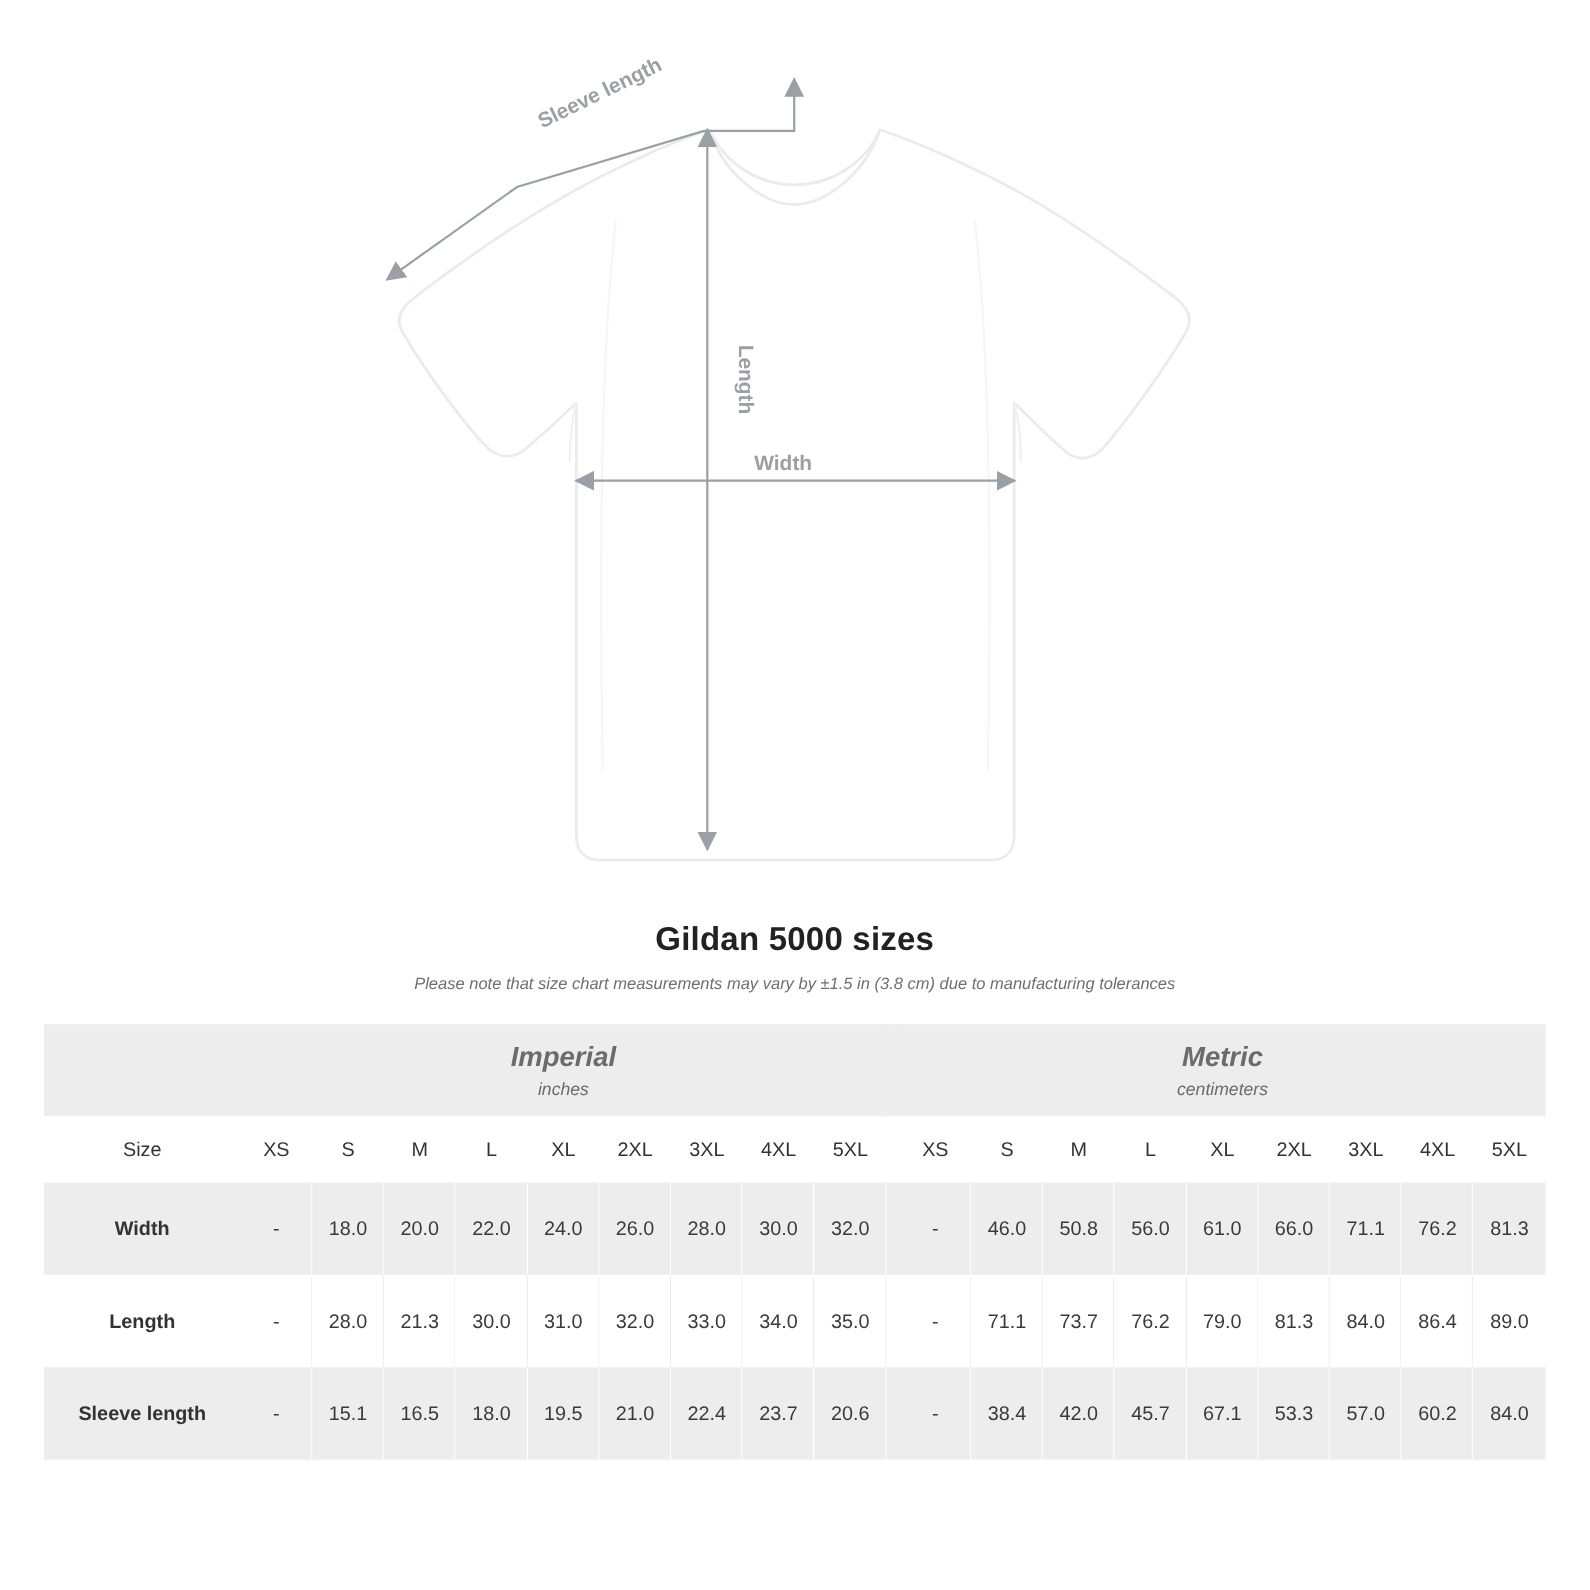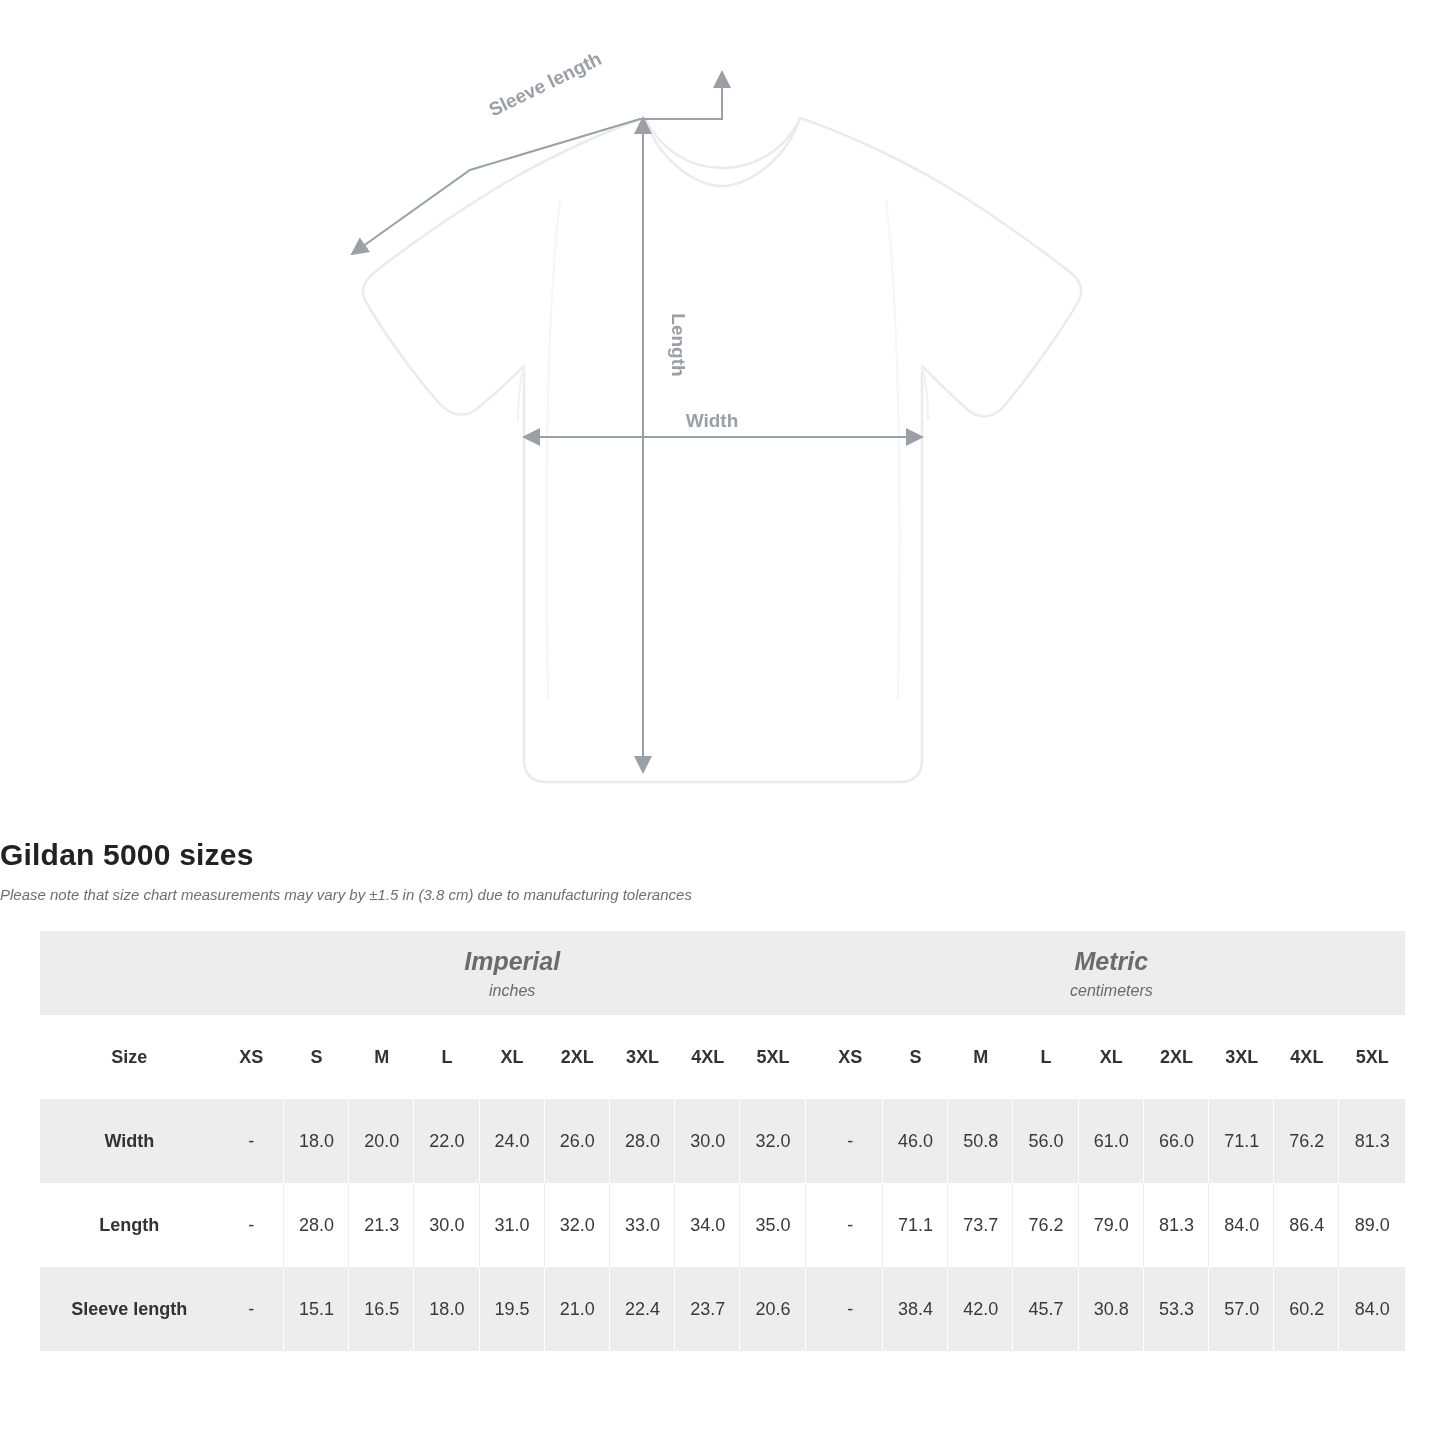--- a/index.html
+++ b/index.html
@@ -25,21 +25,21 @@
     position: relative;
     width: 1445px;
     height: 820px;
   }
   .illustration svg {
     display: block;
   }
 
   
   .title-block {
-    text-align: left;
+    text-align: center;
     margin-top: 18px;
   }
   .chart-title {
     font-size: 30px;
     font-weight: bold;
     color: #222222;
     letter-spacing: 0.2px;
   }
   .chart-note {
     margin-top: 14px;
@@ -86,24 +86,24 @@
     background: #ffffff;
   }
 
   .row-head-cell {
     width: 178px;
     font-size: 18px;
     font-weight: bold;
     color: #333333;
   }
   .hdr-row td {
-    height: 84px;
+    height: 60px;
     background: #ffffff;
     font-size: 18px;
-    font-weight: bold;
+    font-weight: normal;
     color: #333333;
   }
   .band td {
     height: 84px;
     font-size: 18px;
     color: #3a3a3a;
   }
   .band-grey td {
     background: #ededed;
   }
@@ -293,21 +293,21 @@
           <td class="cell-sep">19.5</td>
           <td class="cell-sep">21.0</td>
           <td class="cell-sep">22.4</td>
           <td class="cell-sep">23.7</td>
           <td class="cell-sep">20.6</td>
           <td class="gap-col"></td>
           <td class="cell-sep">-</td>
           <td class="cell-sep">38.4</td>
           <td class="cell-sep">42.0</td>
           <td class="cell-sep">45.7</td>
-          <td class="cell-sep">30.8</td>
+          <td class="cell-sep">67.1</td>
           <td class="cell-sep">53.3</td>
           <td class="cell-sep">57.0</td>
           <td class="cell-sep">60.2</td>
           <td>84.0</td>
         </tr>
       </tbody>
     </table>
   </div>
 </div>
 

